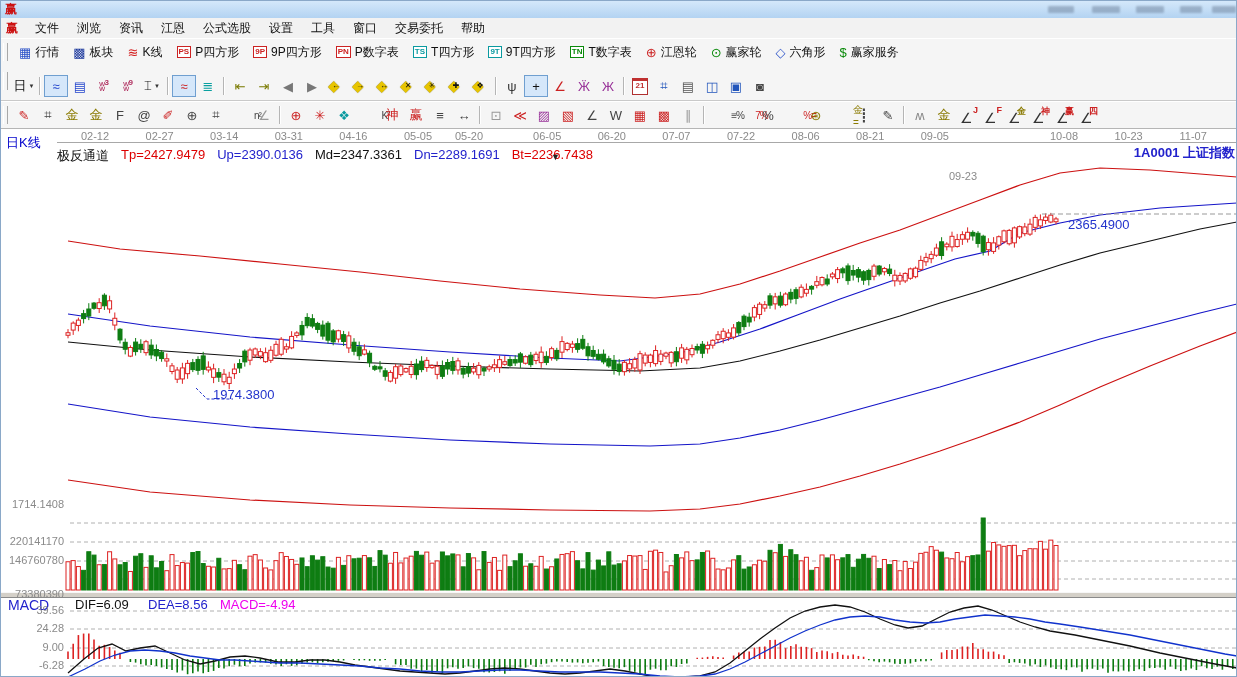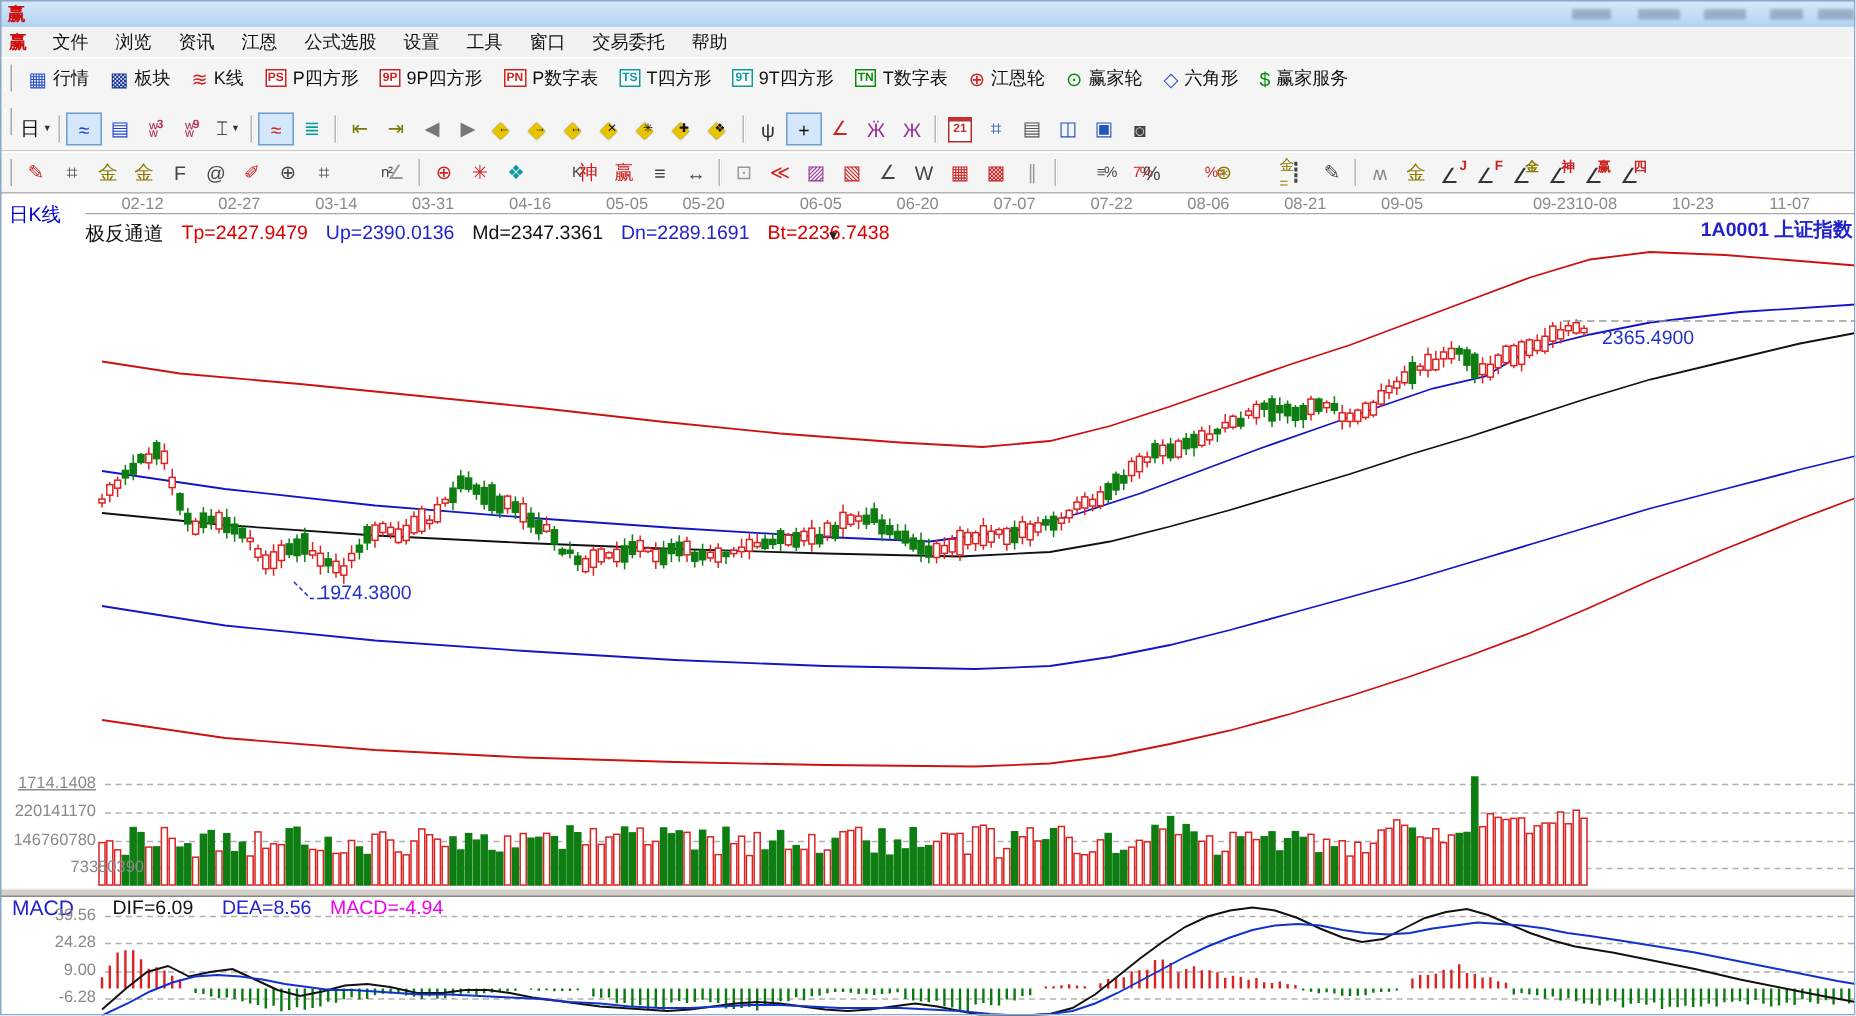--- a/index.html
+++ b/index.html
@@ -1270,45 +1270,45 @@
       <span class="dlabel" style="left: 353.4px;">04-16</span>
       <span class="dlabel" style="left: 418px;">05-05</span>
       <span class="dlabel" style="left: 469px;">05-20</span>
       <span class="dlabel" style="left: 547.2px;">06-05</span>
       <span class="dlabel" style="left: 611.8px;">06-20</span>
       <span class="dlabel" style="left: 676.4px;">07-07</span>
       <span class="dlabel" style="left: 741px;">07-22</span>
       <span class="dlabel" style="left: 805.6px;">08-06</span>
       <span class="dlabel" style="left: 870.2px;">08-21</span>
       <span class="dlabel" style="left: 934.8px;">09-05</span>
-      <span class="dlabel" style="left: 1036px;">09-23</span>
+      <span class="dlabel" style="left: 963px; margin-top: 40px;">09-23</span>
       <span class="dlabel" style="left: 1064px;">10-08</span>
       <span class="dlabel" style="left: 1128.6px;">10-23</span>
       <span class="dlabel" style="left: 1193.2px;">11-07</span>
     </div>
 
   <div class="inforow">
     <span class="c-black">极反通道</span>
     <span class="c-red">Tp=2427.9479</span>
     <span class="c-blue">Up=2390.0136</span>
     <span class="c-black">Md=2347.3361</span>
     <span class="c-blue">Dn=2289.1691</span>
     <span class="c-red">Bt=2236.7438</span>
   </div>
   <div class="marker">▼</div>
   <div class="symbol">1A0001  上证指数</div>
 
   <div class="ann" style="left:1068px;top:89px">2365.4900</div>
   <div class="ann" style="left:213px;top:259px">1974.3800</div>
 
   <div id="vol-axis">
-      <span class="axlbl" style="top: 388px; text-decoration: underline;">1714.1408</span>
+      <span class="axlbl" style="top: 370px;">1714.1408</span>
       <span class="axlbl" style="top: 407px;">220141170</span>
       <span class="axlbl" style="top: 426px;">146760780</span>
-      <span class="axlbl" style="top: 444px; padding-left: 32px;">73380390</span>
+      <span class="axlbl" style="top: 460px;">73380390</span>
     </div>
 
   <div class="sepbar"></div>
   <div class="macdrow">
     <span class="t1">MACD</span>
     <span class="t2">DIF=6.09</span>
     <span class="t3">DEA=8.56</span>
     <span class="t4">MACD=-4.94</span>
   </div>
   <div id="macd-axis">

